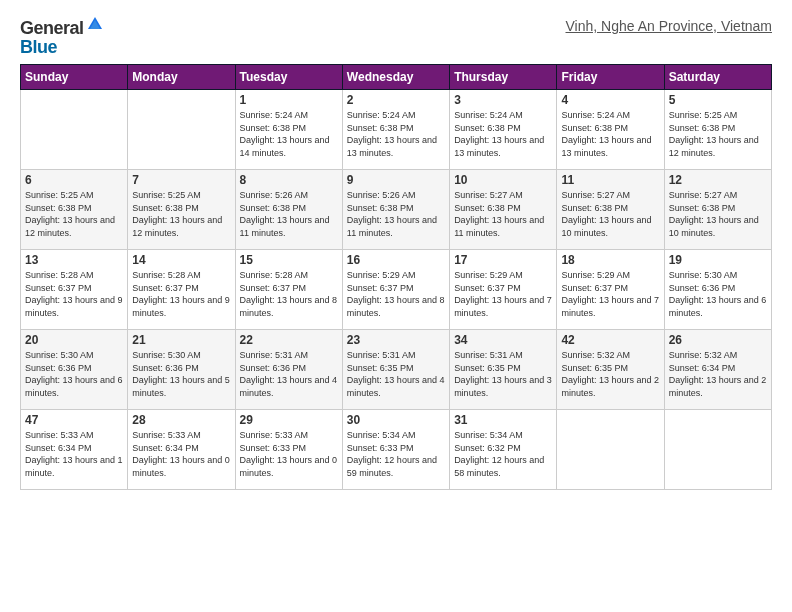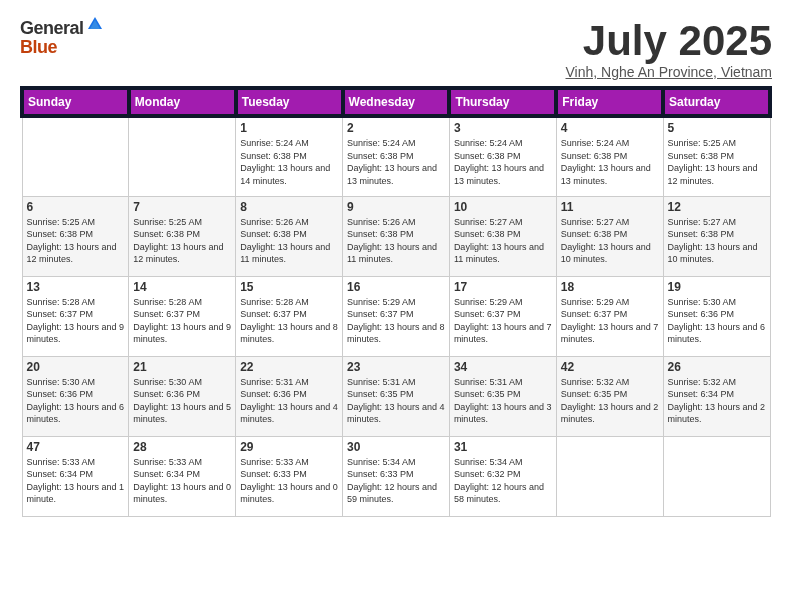--- a/index.html
+++ b/index.html
@@ -28,21 +28,21 @@
     }
     .logo-text-general {
       font-size: 18px;
       font-weight: bold;
       color: #333;
       letter-spacing: -0.5px;
     }
     .logo-text-blue {
       font-size: 18px;
       font-weight: bold;
-      color: #c2410c;
+      color: #0369a1;
       letter-spacing: -0.5px;
     }
     .title-block {
       text-align: right;
     }
     .title-month {
       font-size: 42px;
       font-weight: bold;
       color: #333;
       line-height: 1.1;
@@ -51,27 +51,27 @@
       font-size: 14px;
       color: #555;
       text-decoration: underline;
     }
     table {
       width: 100%;
       border-collapse: collapse;
       table-layout: fixed;
     }
     thead tr th {
-      background: #a21caf;
+      background: #701a75;
       color: #fff;
       font-size: 12px;
       font-weight: bold;
       padding: 5px 4px;
       text-align: left;
-      border: 4px solid #0f172a;
+      border: 1px solid #0f172a;
     }
     tbody tr td {
       border: 1px solid #ccc;
       vertical-align: top;
       padding: 3px 4px;
       font-size: 9.5px;
       color: #333;
       height: 80px;
       width: calc(100% / 7);
       background: #fff;
@@ -111,21 +111,20 @@
             <polygon points="9,2 16,14 2,14" fill="#1a73e8"></polygon>
             <polygon points="9,5 14,14 4,14" fill="#4fa3e0" opacity="0.5"></polygon>
           </svg>
         </div>
         <div style="margin-top:-2px;">
           <span class="logo-text-blue">Blue</span>
         </div>
       </div>
     </div>
     <div class="title-block">
-      <div class="title-month">July 2025</div>
       <div class="title-location">Vinh, Nghe An Province, Vietnam</div>
     </div>
   </div>
 
   <table>
     <thead>
       <tr id="header-row">
           <th>Sunday</th>
           <th>Monday</th>
           <th>Tuesday</th>

